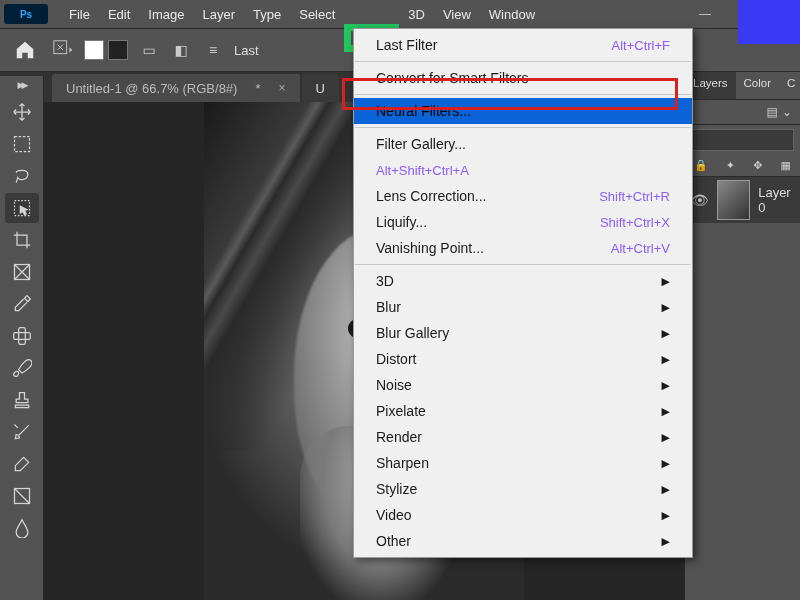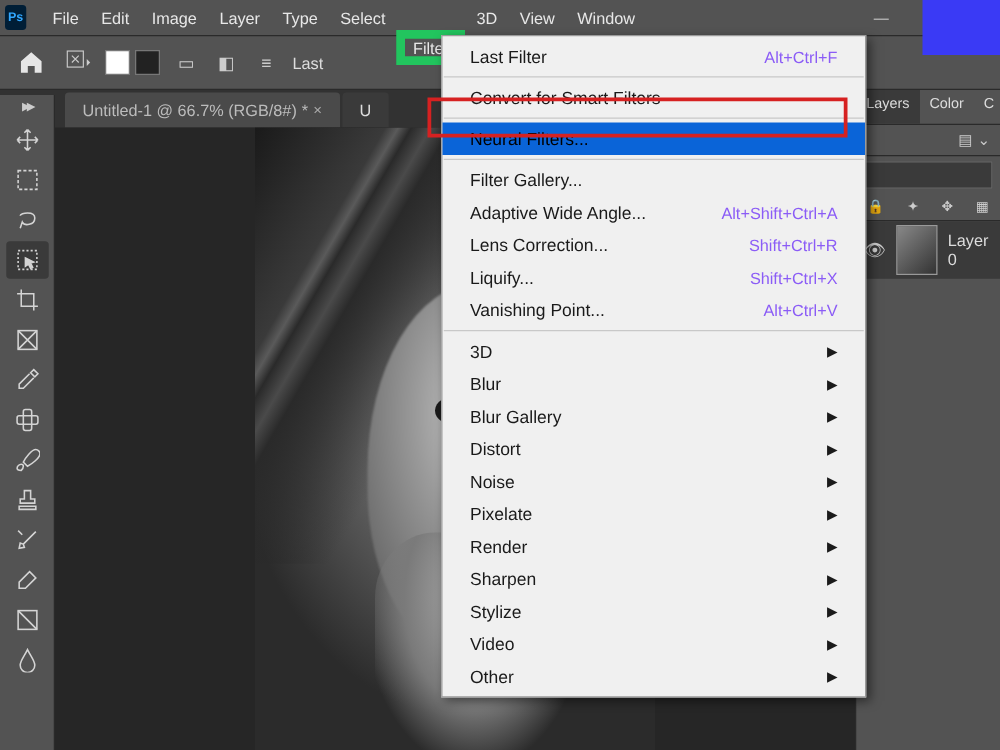--- a/index.html
+++ b/index.html
@@ -1,40 +1,40 @@
 <!DOCTYPE html>
 <html><head>
 <meta charset="utf-8">
 <style>
 * { margin:0; padding:0; box-sizing:border-box; font-family:"Segoe UI",Arial,sans-serif; }
 body { width:800px; height:600px; background:#323232; overflow:hidden; position:relative; }
 
 
 .menubar { height:28px; background:#535353; display:flex; align-items:center; padding-left:4px; color:#e8e8e8; font-size:13px; }
-.ps-logo { width:17px; height:20px; background:#001e36; color:#31a8ff; font-size:10px; font-weight:600; display:flex; align-items:center; justify-content:center; border-radius:3px; margin-right:12px; }
+.ps-logo { width:44px; height:20px; background:#001e36; color:#31a8ff; font-size:10px; font-weight:600; display:flex; align-items:center; justify-content:center; border-radius:3px; margin-right:12px; }
 .menu-item { padding:0 9px; height:100%; display:flex; align-items:center; }
 .menu-item.highlighted { border:7px solid #22c55e; padding:0 6px;margin-top:48px; }
 .win-controls { margin-left:auto; display:flex; height:100%; }
 .win-btn { width:38px; display:flex; align-items:center; justify-content:center; color:#ccc; font-size:12px; }
 
 
 .accent-strip { position:absolute; top:0; right:0; width:62px; height:44px; background:#3a3af5; z-index:5; }
 
 
 .optbar { height:44px; background:#535353; border-top:1px solid #2a2a2a; border-bottom:1px solid #2a2a2a; display:flex; align-items:center; padding:0 8px; gap:10px; color:#ddd; }
 .home-icn { width:34px; height:30px; display:flex; align-items:center; justify-content:center; }
 .opt-group { display:flex; align-items:center; gap:4px; }
 .square-swatch { width:20px; height:20px; background:#fff; border:1px solid #777; }
 .square-swatch.dark { background:#222; }
 .opt-icon { width:22px; height:22px; display:flex; align-items:center; justify-content:center; color:#ccc; font-size:14px; }
 .mode-lbl { font-size:13px; }
 
 
 .tabbar { height:30px; background:#323232; display:flex; align-items:flex-end; padding-left:52px; }
-.doc-tab { height:28px; background:#3a3a3a; color:#ddd; font-size:13px; padding:5px 14px; border-top-left-radius:3px; border-top-right-radius:3px; display:flex; align-items:center; gap:4px; margin-right:2px; }
+.doc-tab { height:28px; background:#3a3a3a; color:#ddd; font-size:13px; padding:5px 14px; border-top-left-radius:3px; border-top-right-radius:3px; display:flex; align-items:center; gap:18px; margin-right:2px; }
 .doc-tab.inactive { background:#4a4a4a; color:#bcbcbc; }
 .tab-x { color:#aaa; font-size:12px; }
 
 
 .toolbar { position:absolute; top:76px; left:0; width:44px; bottom:0; background:#535353; display:flex; flex-direction:column; align-items:center; padding-top:4px; border-right:1px solid #2a2a2a; }
 .tool-chevrons { color:#ccc; font-size:9px; letter-spacing:-3px; margin-bottom:6px; }
 .tool { width:34px; height:30px; margin:1px 0; display:flex; align-items:center; justify-content:center; color:#d4d4d4; font-size:18px; border-radius:3px; position:relative; }
 .tool.active { background:#3a3a3a; }
 .tool svg { width:20px; height:20px; stroke:#d4d4d4; fill:none; stroke-width:1.5; }
 
@@ -253,21 +253,20 @@
   </div>
   <div class="dd-sep"></div>
   <div class="dd-item highlight">
     <span>Neural Filters...</span>
   </div>
   <div class="dd-sep"></div>
   <div class="dd-item">
     <span>Filter Gallery...</span>
   </div>
   <div class="dd-item">
-    <span>Adaptive Wide Angle...</span>
     <span class="dd-shortcut">Alt+Shift+Ctrl+A</span>
   </div>
   <div class="dd-item">
     <span>Lens Correction...</span>
     <span class="dd-shortcut">Shift+Ctrl+R</span>
   </div>
   <div class="dd-item">
     <span>Liquify...</span>
     <span class="dd-shortcut">Shift+Ctrl+X</span>
   </div>

